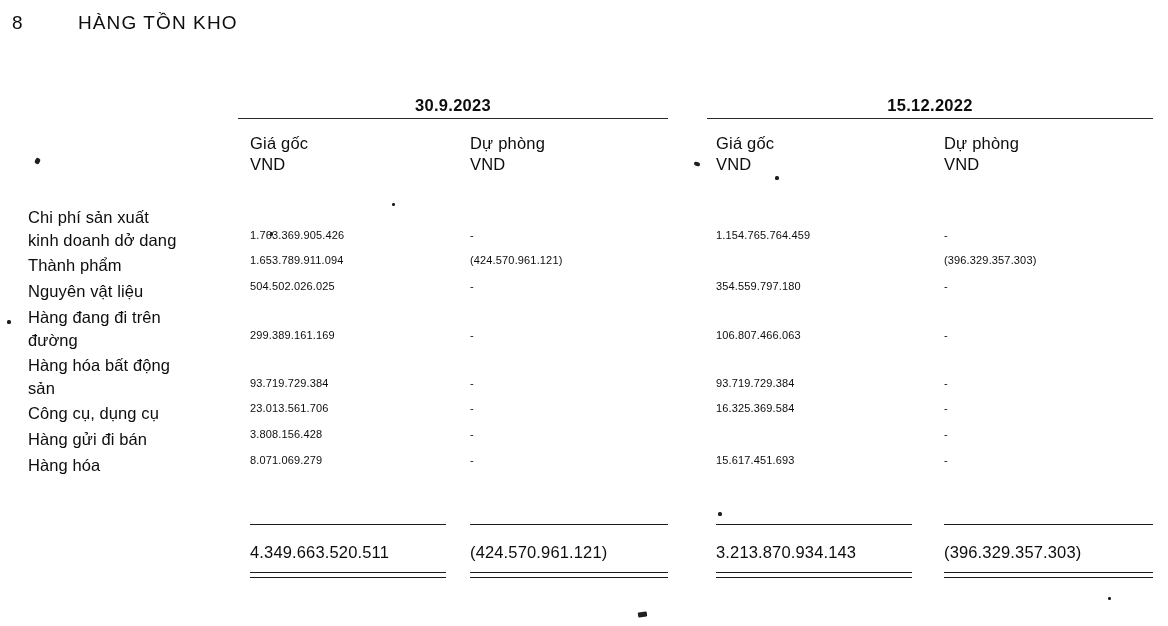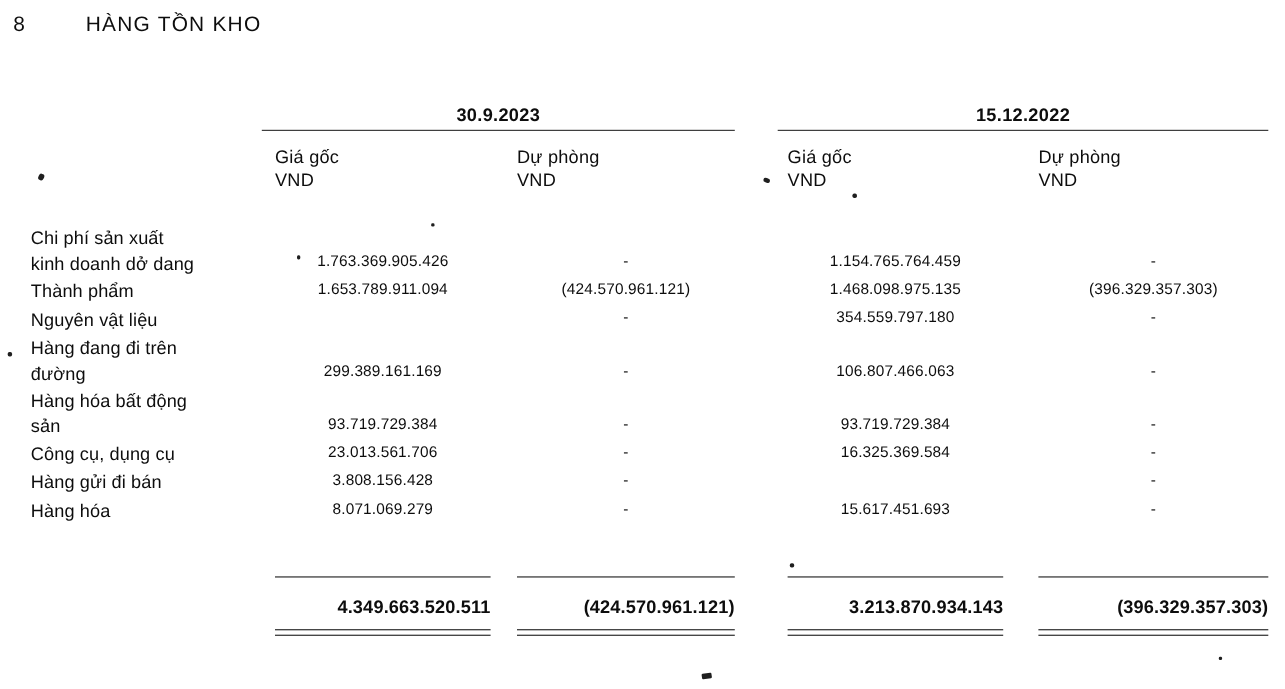--- a/index.html
+++ b/index.html
@@ -100,22 +100,22 @@
     top: 0;
     width: 218px;
     font-size: 16.5px;
     line-height: 23px;
     letter-spacing: 0.1px;
     white-space: pre-line;
   }
 
   .cell {
     position: absolute;
-    font-size: 14px;
-    text-align: center;
+    font-size: 11px;
+    text-align: left;
     letter-spacing: 0.15px;
     white-space: nowrap;
   }
   
   .row .cell  { top: 0px; }
   .row.tall .cell { top: 23px; }
 
   .c0 { left: 250px; width: 196px; }
   .c1 { left: 470px; width: 198px; }
   .c2 { left: 716px; width: 196px; }
@@ -132,24 +132,22 @@
   .total-rule.t0 { left: 250px; width: 196px; }
   .total-rule.t1 { left: 470px; width: 198px; }
   .total-rule.t2 { left: 716px; width: 196px; }
   .total-rule.t3 { left: 944px; width: 209px; }
   .total-rule.top { top: 524px; }
 
   .total-cell {
     position: absolute;
     top: 543px;
     font-size: 16.5px;
-    text-align: right;
     letter-spacing: 0.15px;
     white-space: nowrap;
-    font-weight: bold;
   }
 
   .dbl {
     position: absolute;
     height: 4px;
     border-top: 1.7px solid #1a1a1a;
     border-bottom: 1.7px solid #1a1a1a;
   }
   .dbl.t0 { left: 250px; width: 196px; top: 572px; }
   .dbl.t1 { left: 470px; width: 198px; top: 572px; }
@@ -202,25 +200,25 @@
 kinh doanh dở dang</div>
         <div class="cell c0">1.763.369.905.426</div>
         <div class="cell c1 dash">-</div>
         <div class="cell c2">1.154.765.764.459</div>
         <div class="cell c3 dash">-</div>
       </div>
       <div class="row">
         <div class="row-label">Thành phẩm</div>
         <div class="cell c0">1.653.789.911.094</div>
         <div class="cell c1">(424.570.961.121)</div>
-        <div class="cell c2">1.468.098.975.135</div>
         <div class="cell c3">(396.329.357.303)</div>
       </div>
       <div class="row">
         <div class="row-label">Nguyên vật liệu</div>
+        <div class="cell c0">504.502.026.025</div>
         <div class="cell c1 dash">-</div>
         <div class="cell c2">354.559.797.180</div>
         <div class="cell c3 dash">-</div>
       </div>
       <div class="row tall">
         <div class="row-label">Hàng đang đi trên
 đường</div>
         <div class="cell c0">299.389.161.169</div>
         <div class="cell c1 dash">-</div>
         <div class="cell c2">106.807.466.063</div>

